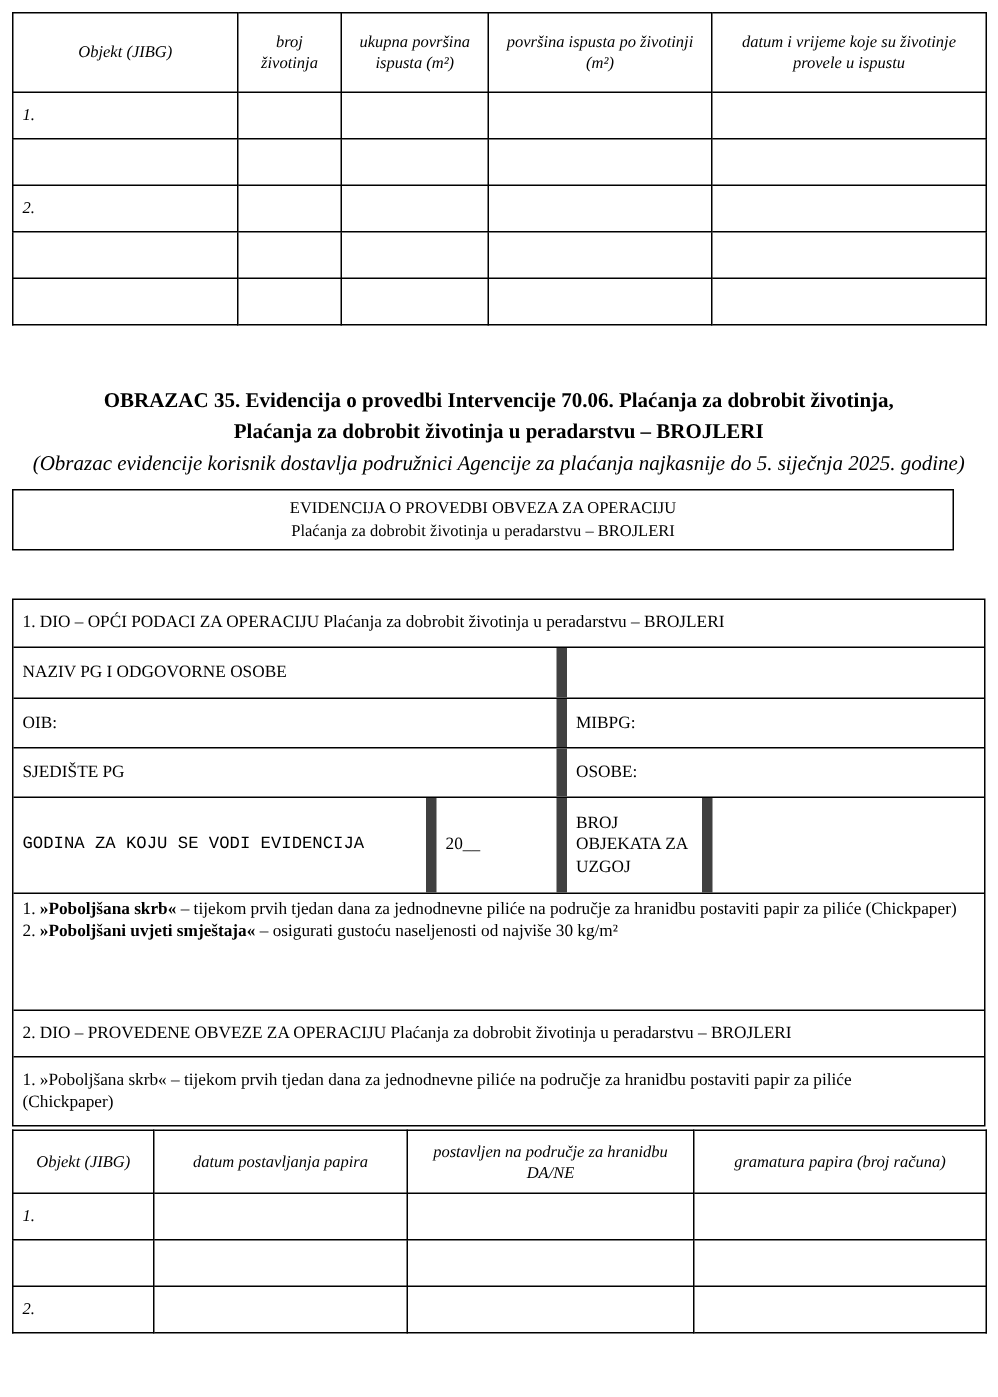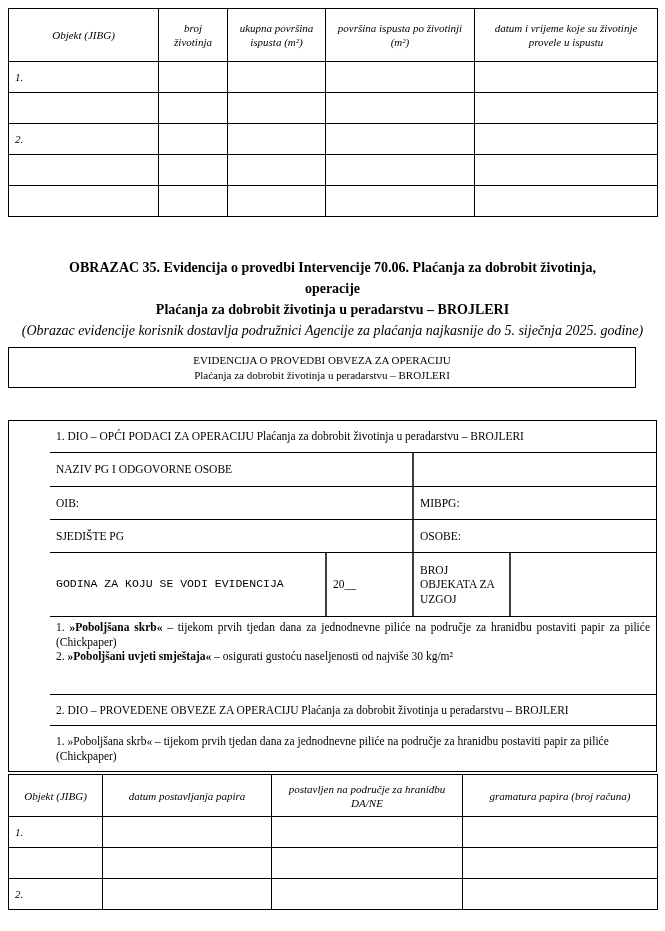--- a/index.html
+++ b/index.html
@@ -62,31 +62,30 @@
   }
 
   
   .form-table {
     margin-top: 32px;
     width: 649px;
     box-sizing: border-box;
     border: 1px solid #000;
     font-size: 11.5px;
     line-height: 14.5px;
-    padding-left: 41px;
   }
   .frow { display: flex; align-items: stretch; border-top: 1px solid #000; }
   .frow:first-child { border-top: none; }
   .fcell {
     box-sizing: border-box;
     padding: 3px 6px;
     display: flex;
     align-items: center;
   }
-  .fcell + .fcell { border-left: 2px solid #404040; }
+  .fcell + .fcell { border-left: 7px solid #404040; }
   .fcell.block { display: block; align-items: initial; }
   .w-left  { width: 362px; }
   .w-rest  { flex: 1; }
   .g1 { width: 275px; font-family: Liberation Mono, monospace; }
   .g2 { width: 87px; }
   .g3 { width: 97px; }
   .h-title  { min-height: 31px; }
   .h-naziv  { min-height: 33px; }
   .h-std    { min-height: 32px; }
   .h-godina { min-height: 63px; }
@@ -163,21 +162,20 @@
           <td></td>
           <td></td>
           <td></td>
           <td></td>
         </tr>
       </tbody>
     </table>
 
     <div class="title-block">
       <div class="bold-line">OBRAZAC 35. Evidencija o provedbi Intervencije 70.06. Plaćanja za dobrobit životinja,</div>
-      <div class="bold-line">operacije</div>
       <div class="bold-line">Plaćanja za dobrobit životinja u peradarstvu – BROJLERI</div>
       <div class="note-line">(Obrazac evidencije korisnik dostavlja podružnici Agencije za plaćanja najkasnije do 5. siječnja 2025. godine)</div>
     </div>
 
     <div class="header-box">
       <div>EVIDENCIJA O PROVEDBI OBVEZA ZA OPERACIJU</div>
       <div>Plaćanja za dobrobit životinja u peradarstvu – BROJLERI</div>
     </div>
 
     <div class="form-table">

